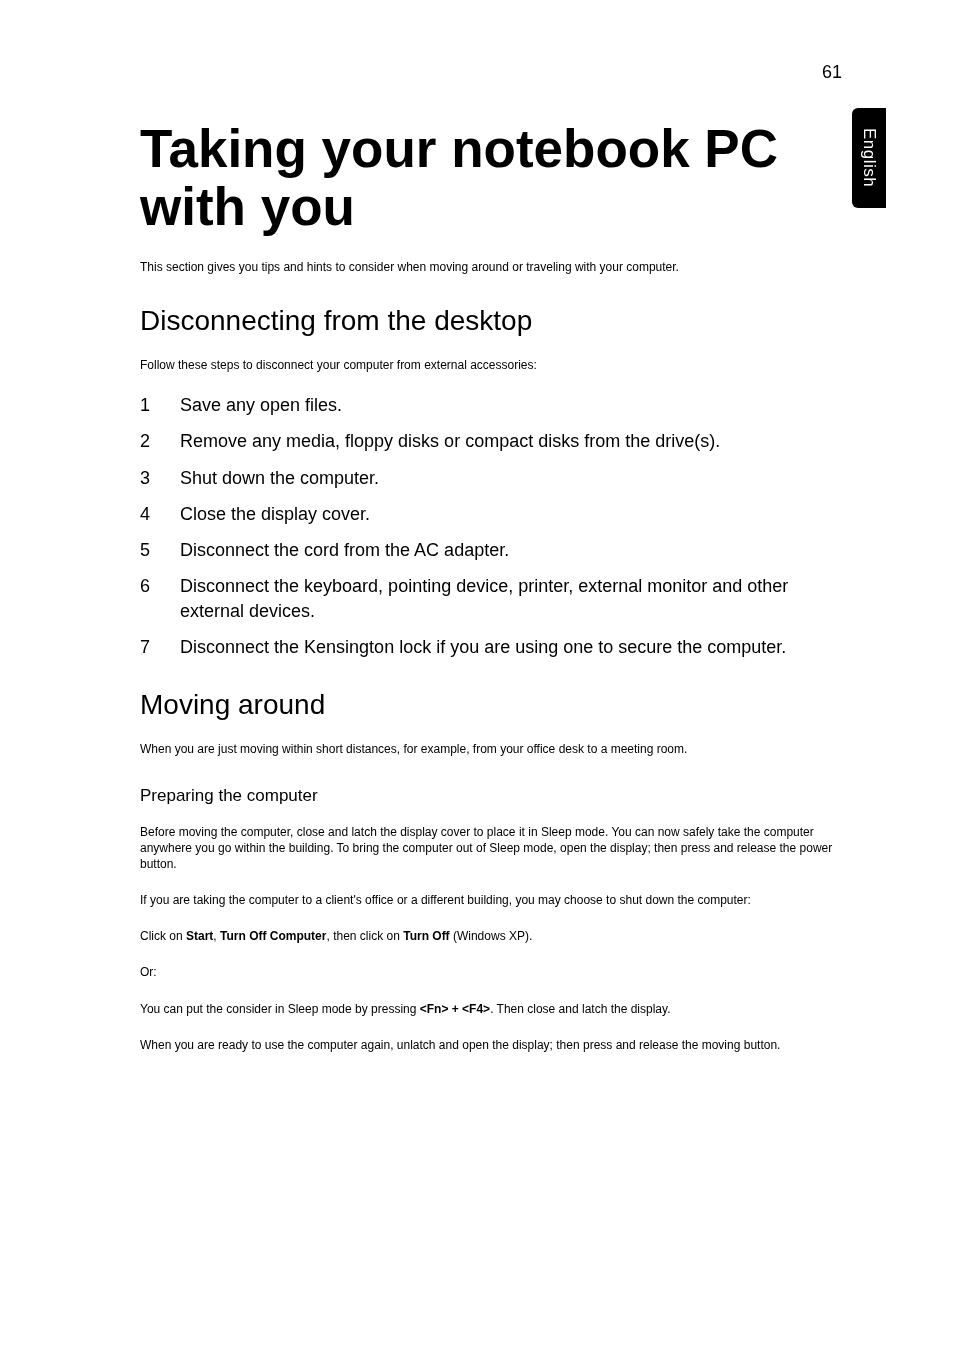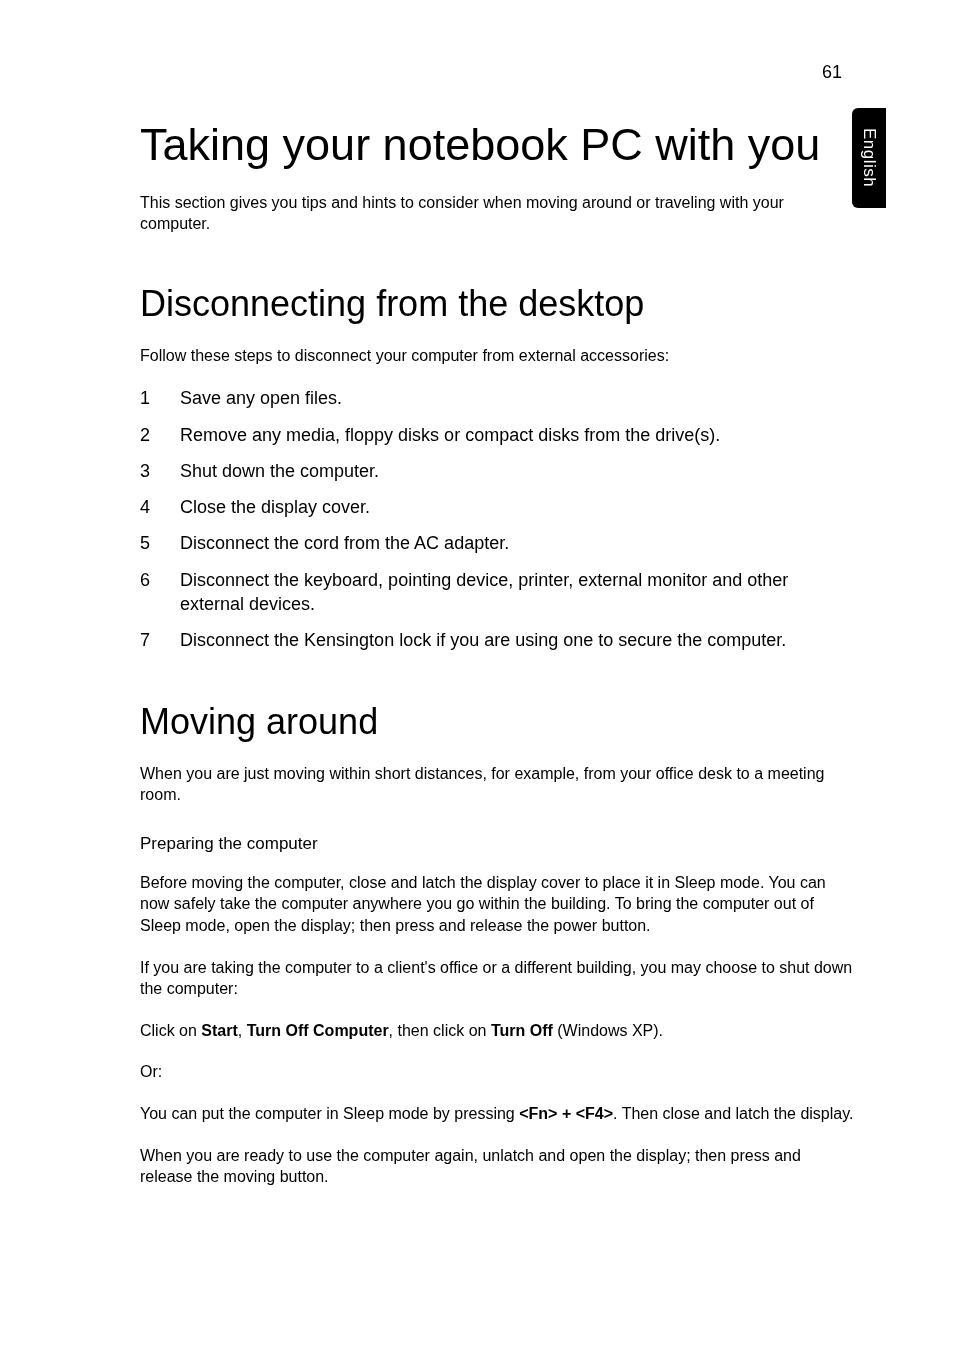--- a/index.html
+++ b/index.html
@@ -30,35 +30,35 @@
     justify-content: center;
   }
   .side-tab span {
     color: #fff;
     writing-mode: vertical-rl;
     font-size: 17px;
     font-weight: 500;
     letter-spacing: 0.5px;
   }
   h1.title {
-    font-size: 45px;
-    font-weight: 400;
+    font-size: 53px;
+    font-weight: 700;
     margin-top: 60px;
     margin-bottom: 22px;
     line-height: 1.1;
   }
   p.body {
-    font-size: 16px;
+    font-size: 12px;
     line-height: 1.35;
     margin-bottom: 20px;
   }
   h2.section {
-    font-size: 36px;
+    font-size: 28px;
     font-weight: 400;
-    margin-top: 48px;
+    margin-top: 30px;
     margin-bottom: 20px;
   }
   h3.subsection {
     font-size: 17px;
     font-weight: 400;
     margin-top: 28px;
     margin-bottom: 18px;
   }
   ol.steps {
     list-style: none;
@@ -139,18 +139,18 @@
 
   <p class="body">If you are taking the computer to a client's office or a different building, you may choose to shut down the computer:</p>
 
   <p class="body">
     <span>Click on </span><span class="bold">Start</span><span>, </span><span class="bold">Turn Off Computer</span><span>, then click on </span><span class="bold">Turn Off</span><span> (Windows XP).</span>
   </p>
 
   <p class="body">Or:</p>
 
   <p class="body">
-    <span>You can put the computer in Sleep mode by pressing </span><span class="bold">&lt;Fn&gt; + &lt;F4&gt;</span><span>. Then close and latch the display.</span>
+    <span>You can put the consider in Sleep mode by pressing </span><span class="bold">&lt;Fn&gt; + &lt;F4&gt;</span><span>. Then close and latch the display.</span>
   </p>
 
   <p class="body">When you are ready to use the computer again, unlatch and open the display; then press and release the moving button.</p>
 
 </div>
 
 </body></html>

